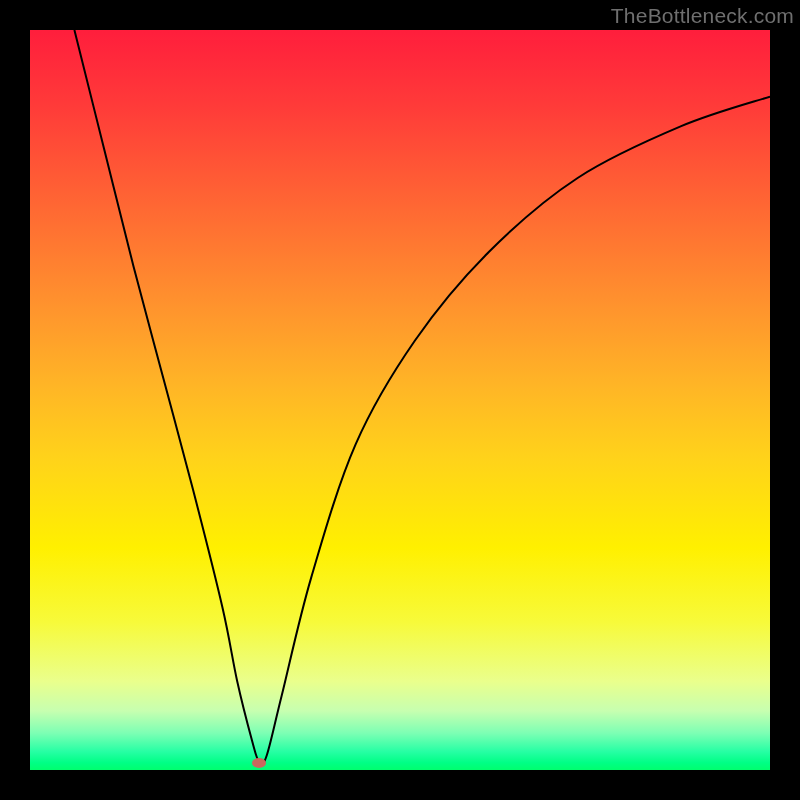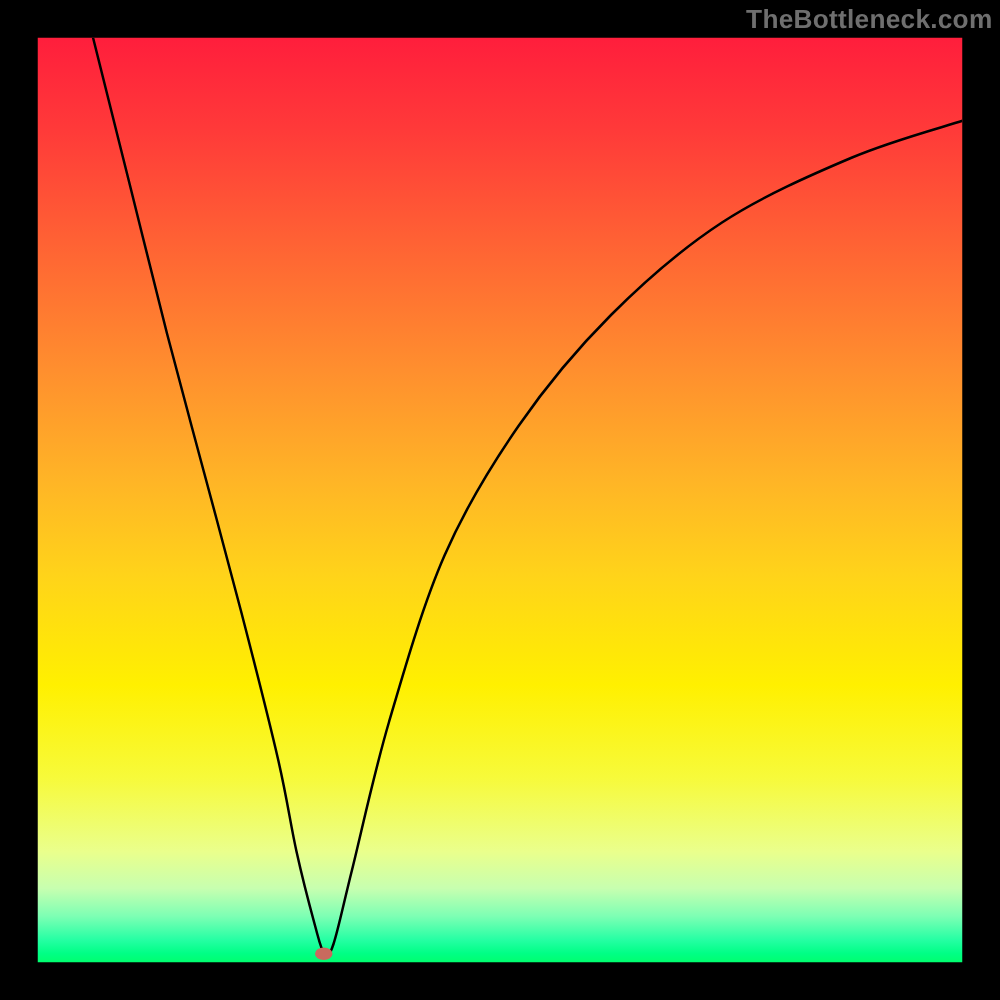--- a/index.html
+++ b/index.html
@@ -64,21 +64,21 @@
     background: #c96a5e;
     transform: translate(-50%, -50%);
   }
   .watermark {
     position: absolute;
     top: 4px;
     right: 6px;
     color: #6f6f6f;
     font-size: 21px;
     letter-spacing: 0.2px;
-    font-weight: 700;
+    font-weight: 400;
     user-select: none;
   }
 </style>
 </head>
 <body>
 
 <div class="frame">
 
   <div class="plot">
     <div class="grad"></div>

